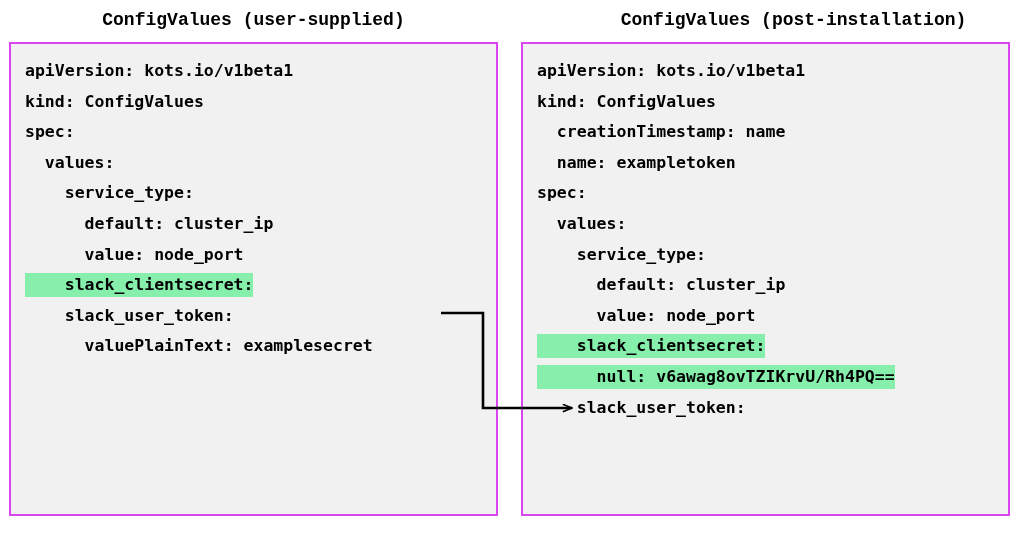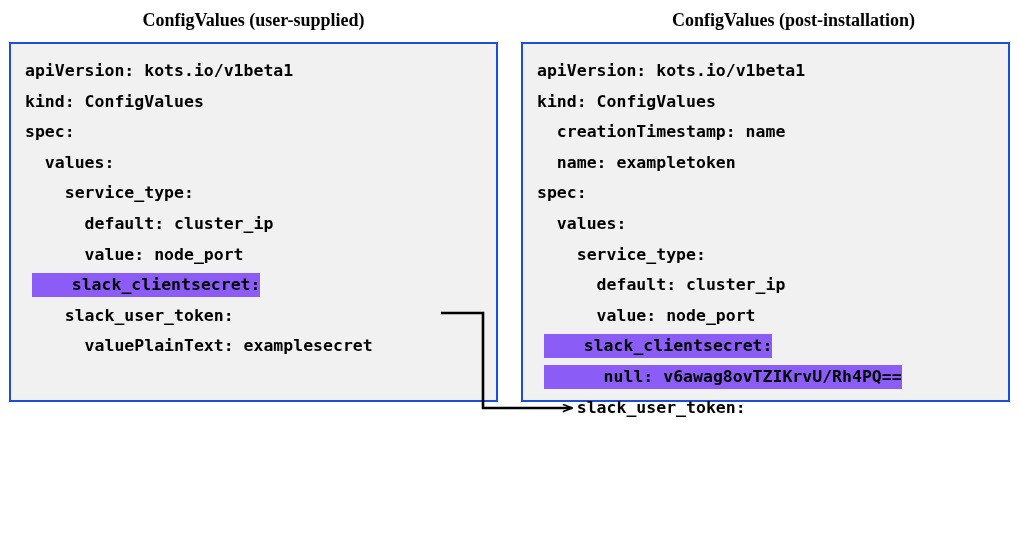--- a/index.html
+++ b/index.html
@@ -11,40 +11,40 @@
     width: 1019px;
     height: 559px;
     position: relative;
     overflow: hidden;
     font-family: "DejaVu Sans Mono", monospace;
     -webkit-font-smoothing: antialiased;
   }
 
   .panel-title {
     position: absolute;
-    font-family: Liberation Serif, serif;
+    font-family: Liberation Mono, monospace;
     font-weight: bold;
     font-size: 18px;
     color: #000000;
     letter-spacing: 0px;
     white-space: pre;
     text-align: center;
     top: 9px;
     line-height: 22px;
   }
   #title-left  { left: 9px;  width: 489px; }
   #title-right { left: 549px; width: 489px; }
 
   .panel {
     position: absolute;
     top: 42px;
-    height: 360px;
+    height: 474px;
     box-sizing: border-box;
     background: #f1f1f1;
-    border: 2px solid #1d4ed8;
+    border: 2px solid #d946ef;
   }
   #panel-left  { left: 9px;   width: 489px; }
   #panel-right { left: 521px; width: 489px; }
 
   .yaml-block {
     position: absolute;
     top: 12px;
     left: 0;
     right: 0;
     padding: 0 0 0 14px;
@@ -58,23 +58,22 @@
     color: #000000;
     white-space: pre;
     letter-spacing: 0px;
   }
   .yaml-line > span.seg {
     display: inline;
     white-space: pre;
     padding: 2px 0 3px 0;
   }
   .yaml-line.hl > span.seg {
-    background: #8b5cf6;
+    background: #86efac;
     box-shadow: 0 0 0 0 #fce1a4;
-    margin-left: 7px;
   }
 
   
   #connector {
     position: absolute;
     left: 0;
     top: 0;
     width: 1019px;
     height: 559px;
     pointer-events: none;

